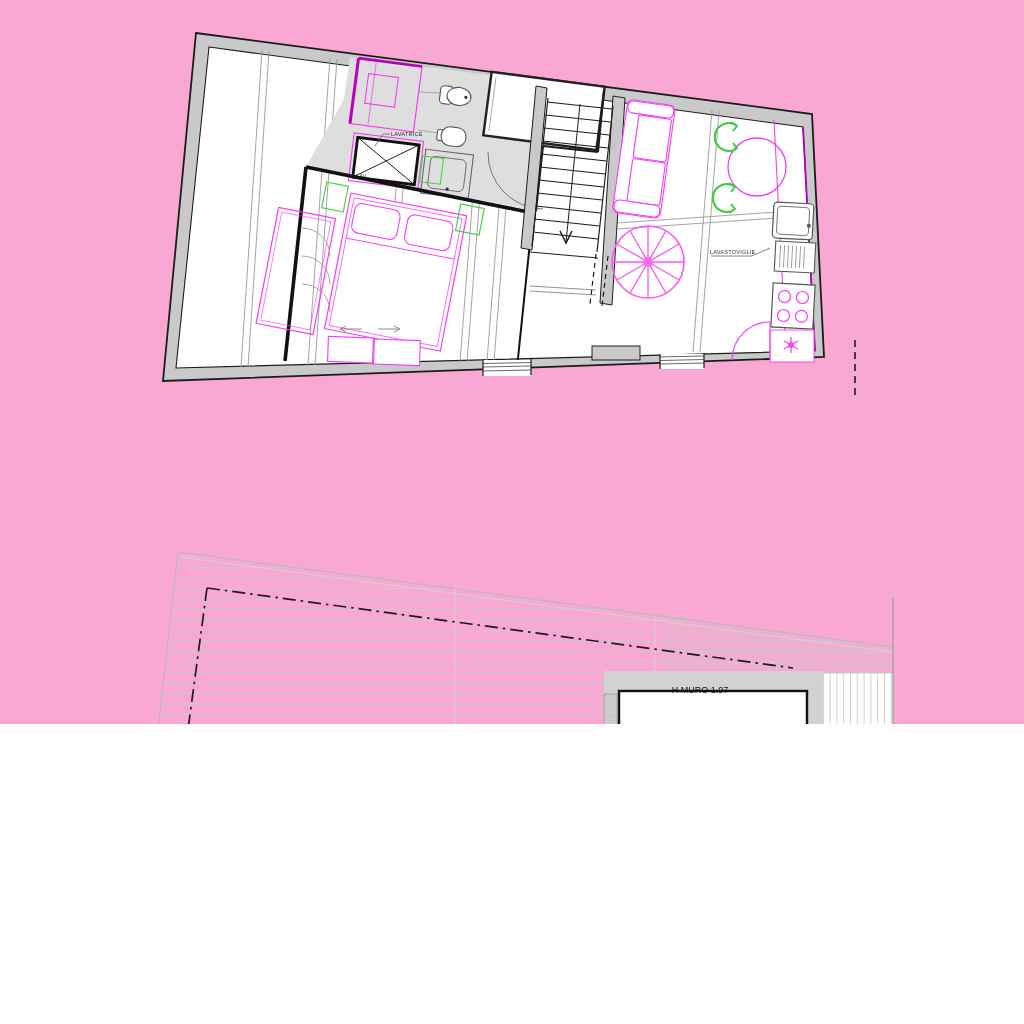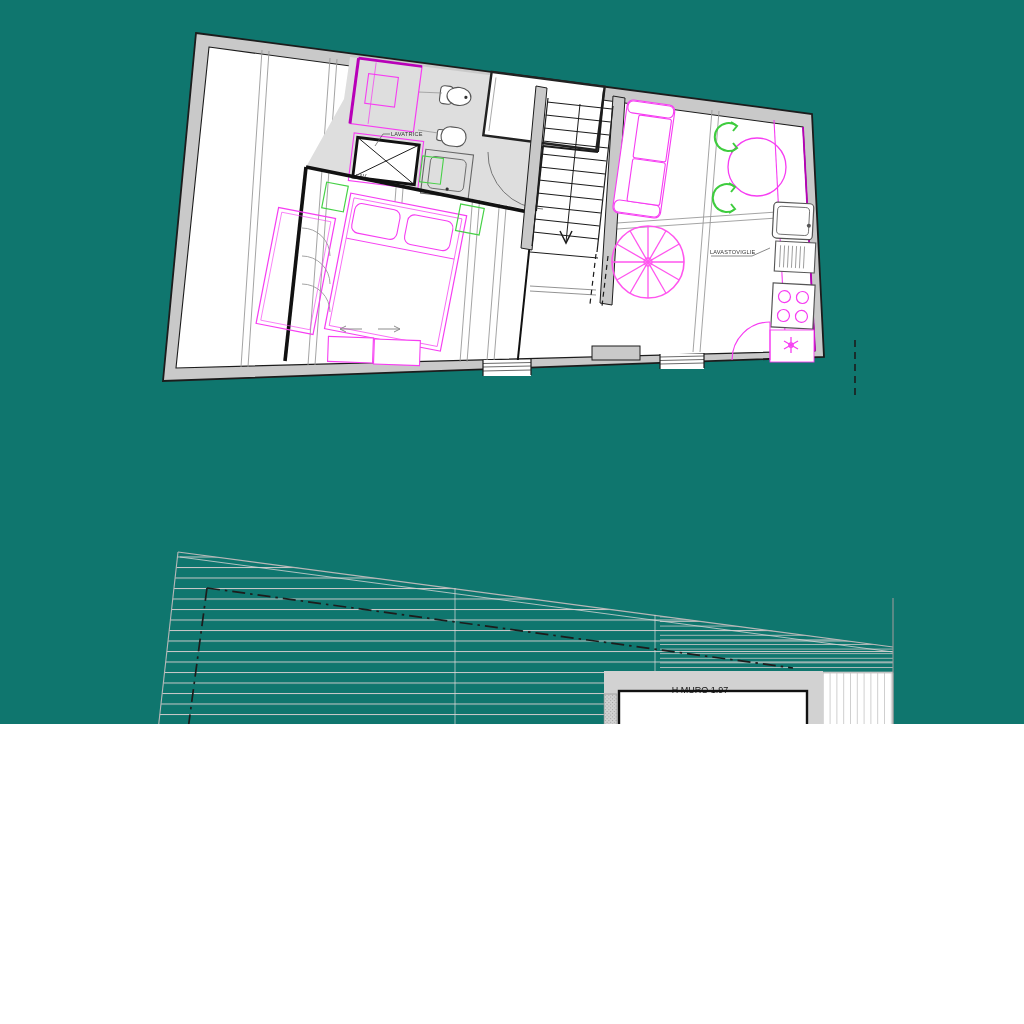--- a/index.html
+++ b/index.html
@@ -1,16 +1,16 @@
 <!DOCTYPE html>
 <html><head>
 <meta charset="utf-8">
 <style>
   html,body{margin:0;padding:0;background:#ffffff;}
-  .canvas{position:relative;width:1024px;height:724px;background:#0f766e;overflow:hidden;
+  .canvas{position:relative;width:1024px;height:724px;background:#f9a8d4;overflow:hidden;
           font-family:"Liberation Sans", sans-serif;}
   svg{display:block;}
   text{font-family:"Liberation Sans", sans-serif;fill:#1c1c1c;}
   .lbl-tiny{font-size:5.6px;letter-spacing:.2px;fill:#333;}
   .lbl-small{font-size:9px;fill:#111;}
 </style>
 </head>
 <body>
 
 <div class="canvas">

